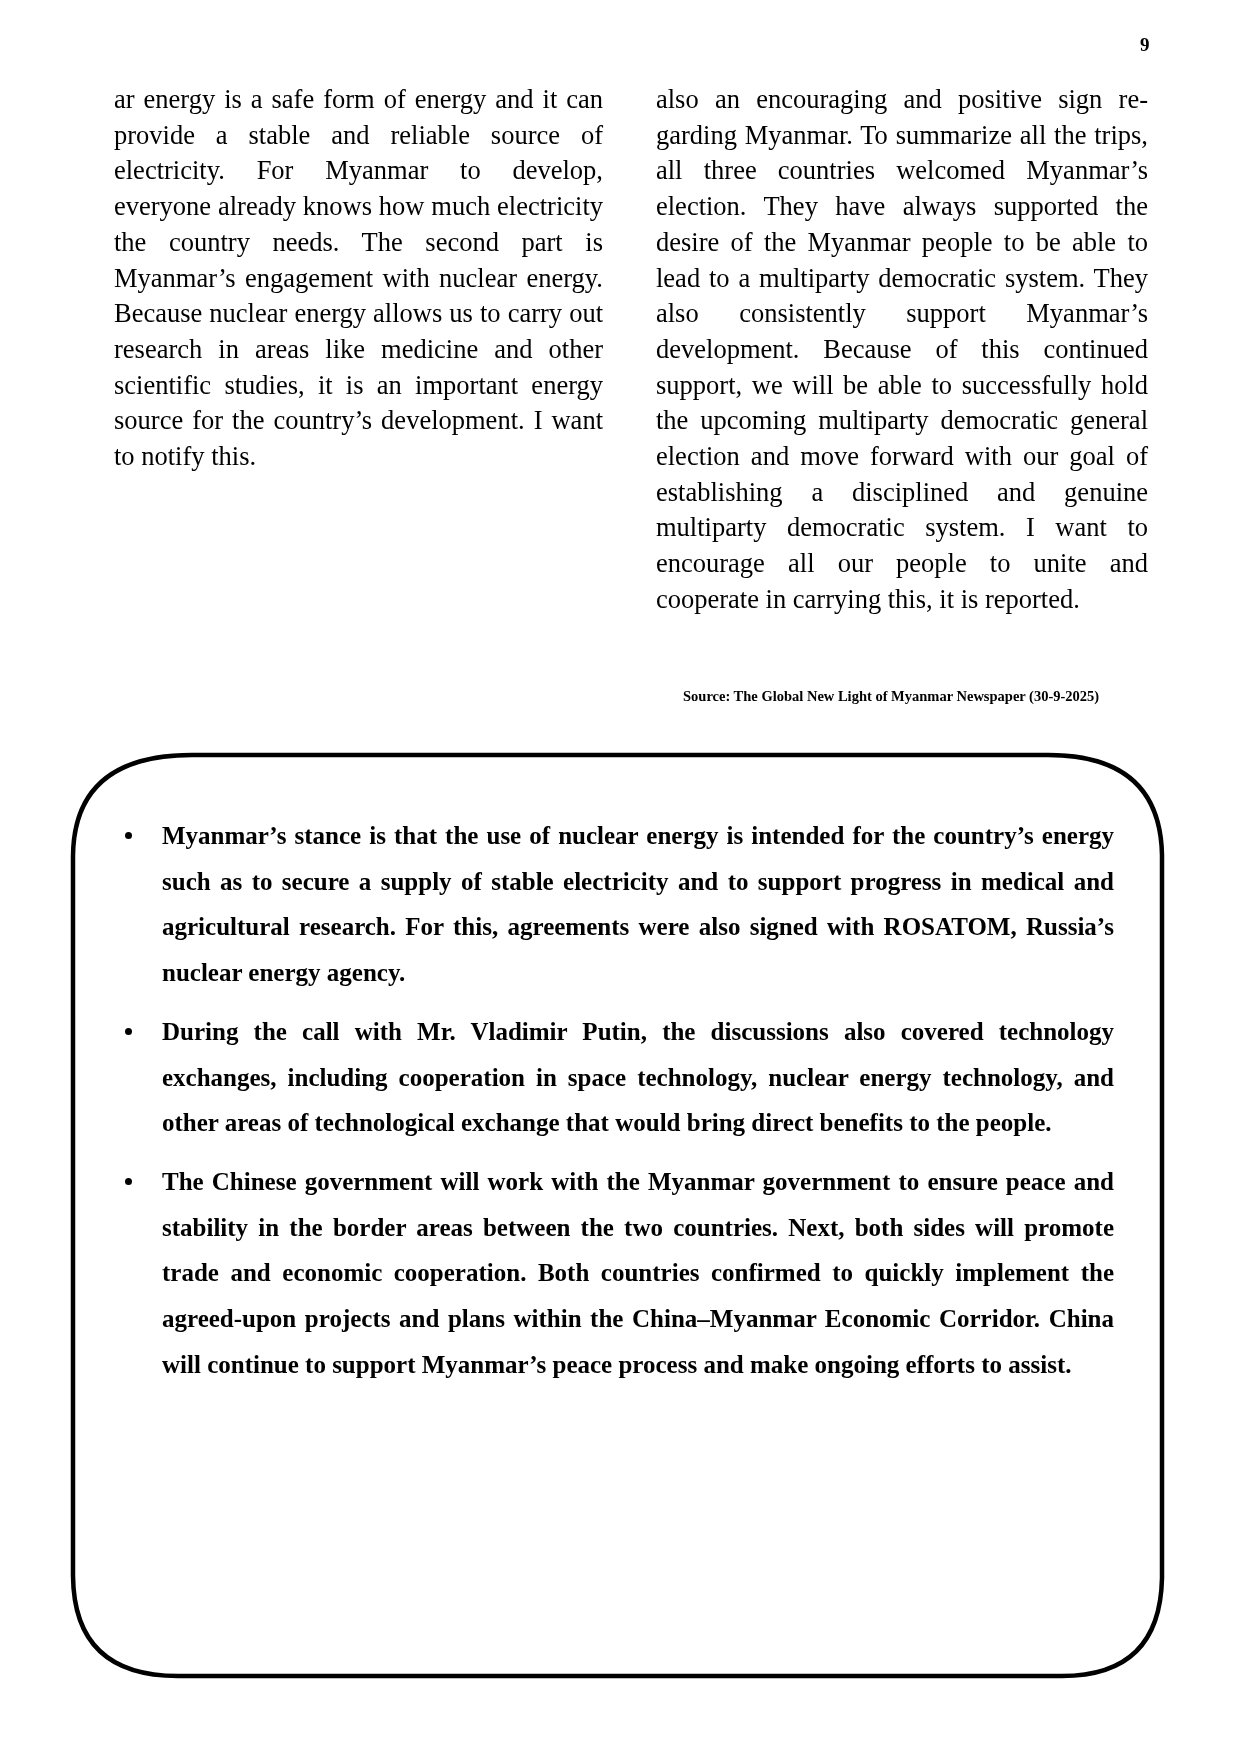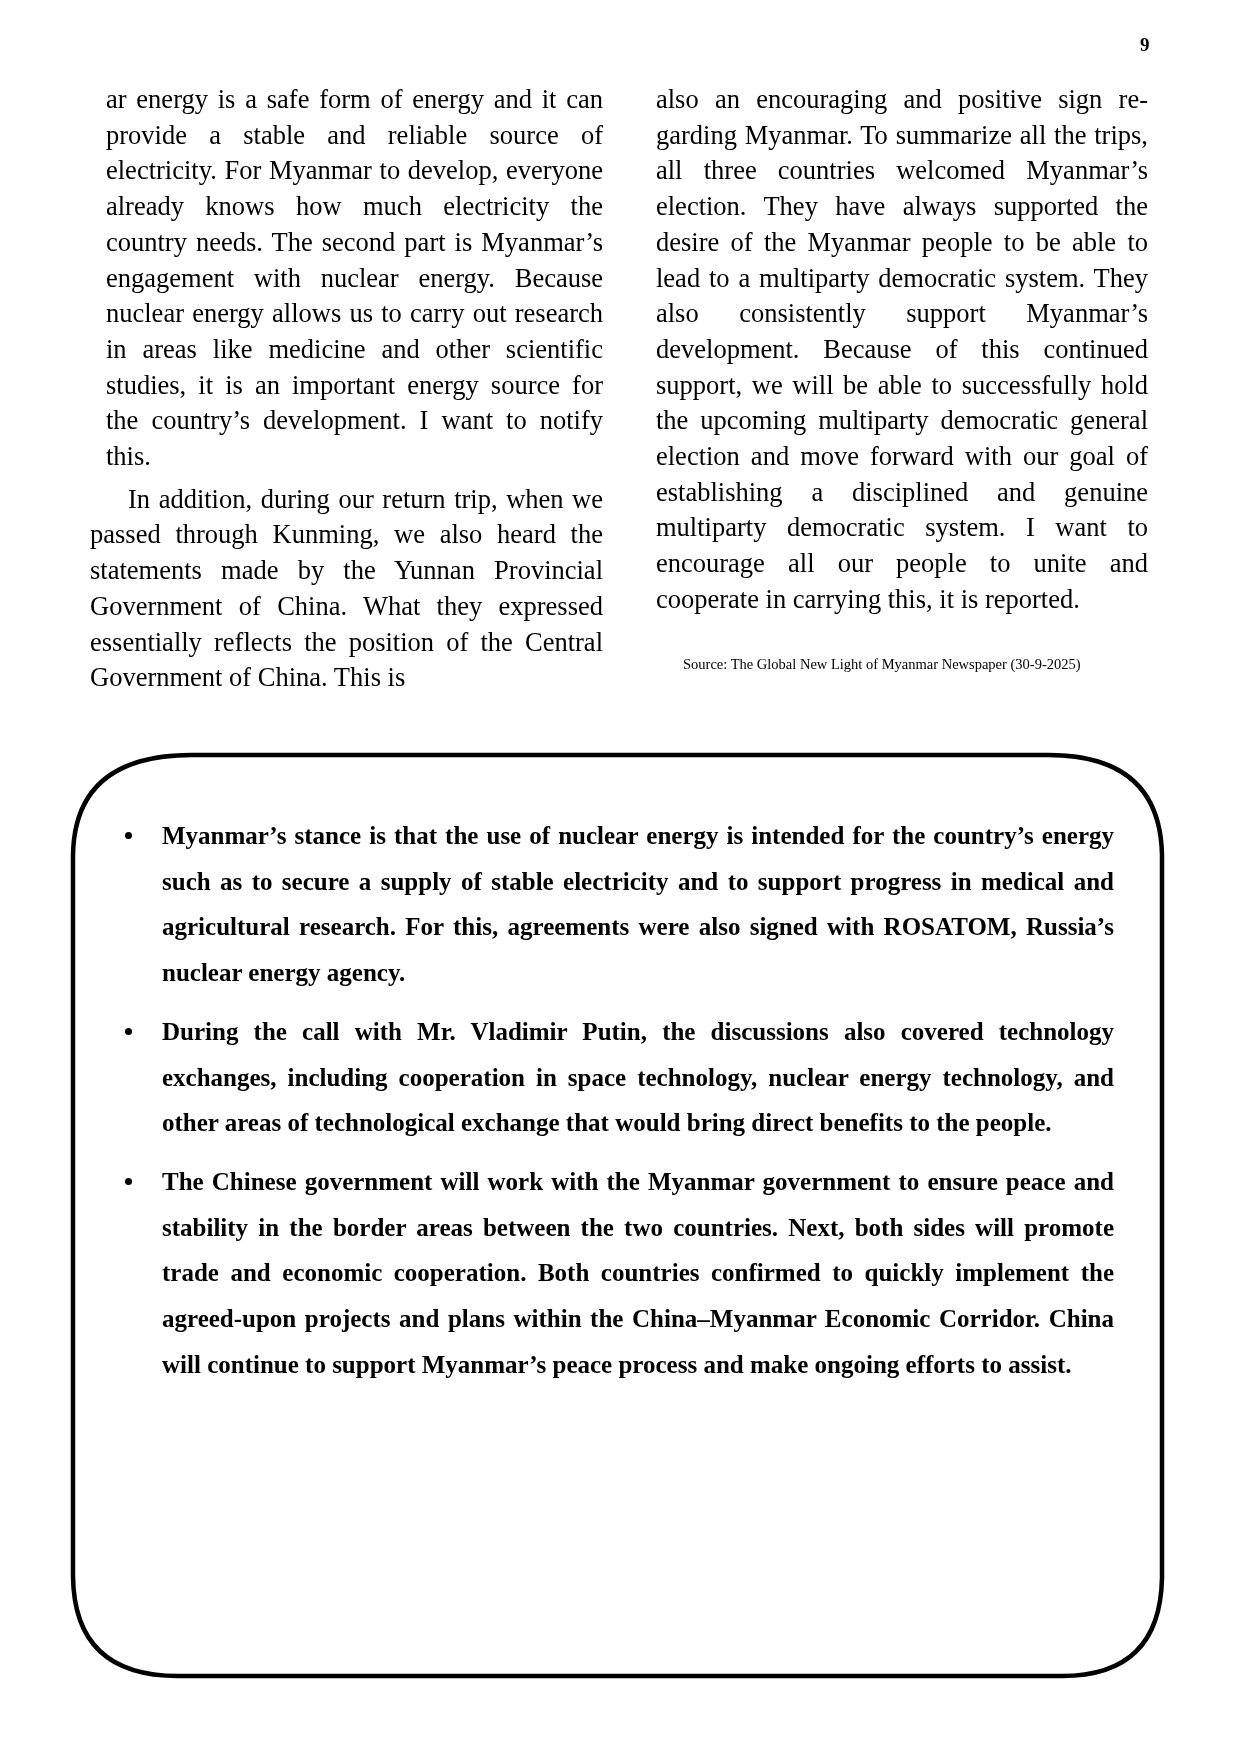--- a/index.html
+++ b/index.html
@@ -31,37 +31,37 @@
     hyphens: manual;
   }
   .col p {
     margin: 0;
   }
   .col-left {
     left: 90px;
     width: 513px;
   }
   .col-left .p-cont {
-    margin-left: 16px;
+    margin-left: 24px;
   }
   .col-left .p-indent {
     text-indent: 38px;
     margin-top: 7px;
   }
   .col-right {
     left: 656px;
     width: 492px;
   }
   .source {
     position: absolute;
     left: 683px;
-    top: 656px;
+    top: 688px;
     width: 480px;
     font-size: 14.5px;
-    font-weight: normal;
+    font-weight: bold;
     white-space: nowrap;
   }
   .box-frame {
     position: absolute;
     left: 0;
     top: 0;
     width: 1241px;
     height: 1755px;
     pointer-events: none;
   }
@@ -95,21 +95,20 @@
     background: #000;
   }
 </style>
 </head>
 <body>
 
 <div class="page-number">9</div>
 
 <div class="col col-left">
   <p class="p-cont">ar energy is a safe form of energy and it can provide a stable and reliable source of electricity. For Myanmar to develop, everyone already knows how much electricity the country needs. The sec­ond part is Myanmar’s engagement with nuclear energy. Because nuclear energy allows us to carry out research in areas like medicine and other scientific stud­ies, it is an important energy source for the country’s development. I want to notify this.</p>
-  <p class="p-indent">In addition, during our return trip, when we passed through Kunming, we also heard the statements made by the Yunnan Provin­cial Government of China. What they ex­pressed essentially reflects the position of the Central Government of China. This is</p>
 </div>
 
 <div class="col col-right">
   <p>also an encouraging and positive sign re­garding Myanmar. To summarize all the trips, all three countries welcomed Myan­mar’s election. They have always support­ed the desire of the Myanmar people to be able to lead to a multiparty democratic sys­tem. They also consistently support Myan­mar’s development. Because of this contin­ued support, we will be able to successfully hold the upcoming multiparty democratic general election and move forward with our goal of establishing a disciplined and genuine multiparty democratic system. I want to encourage all our people to unite and cooperate in carrying this, it is report­ed.</p>
 </div>
 
 <div class="source">Source: The Global New Light of Myanmar Newspaper (30-9-2025)</div>
 
 <svg class="box-frame" width="1241" height="1755" viewBox="0 0 1241 1755">
   <path d="M 192 755

